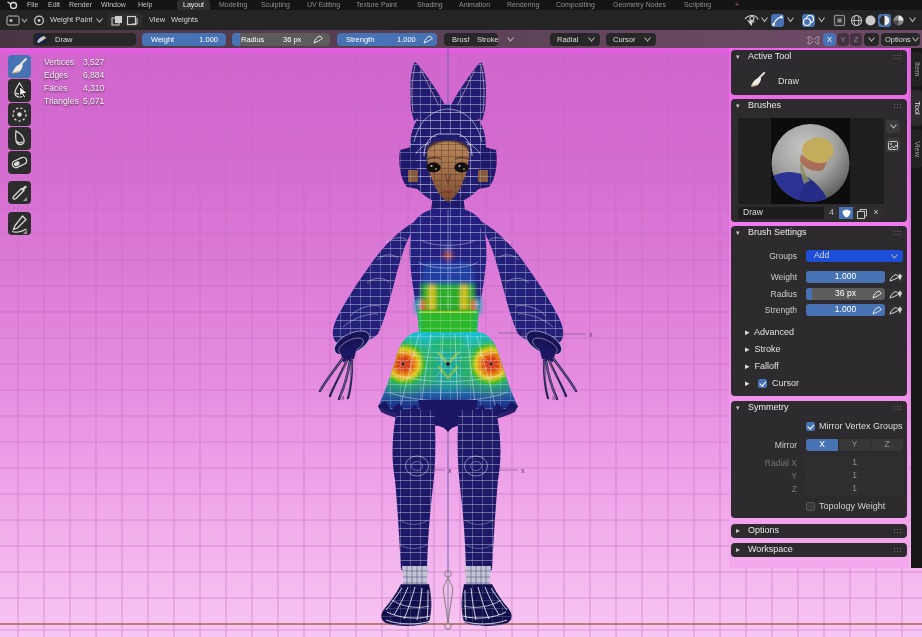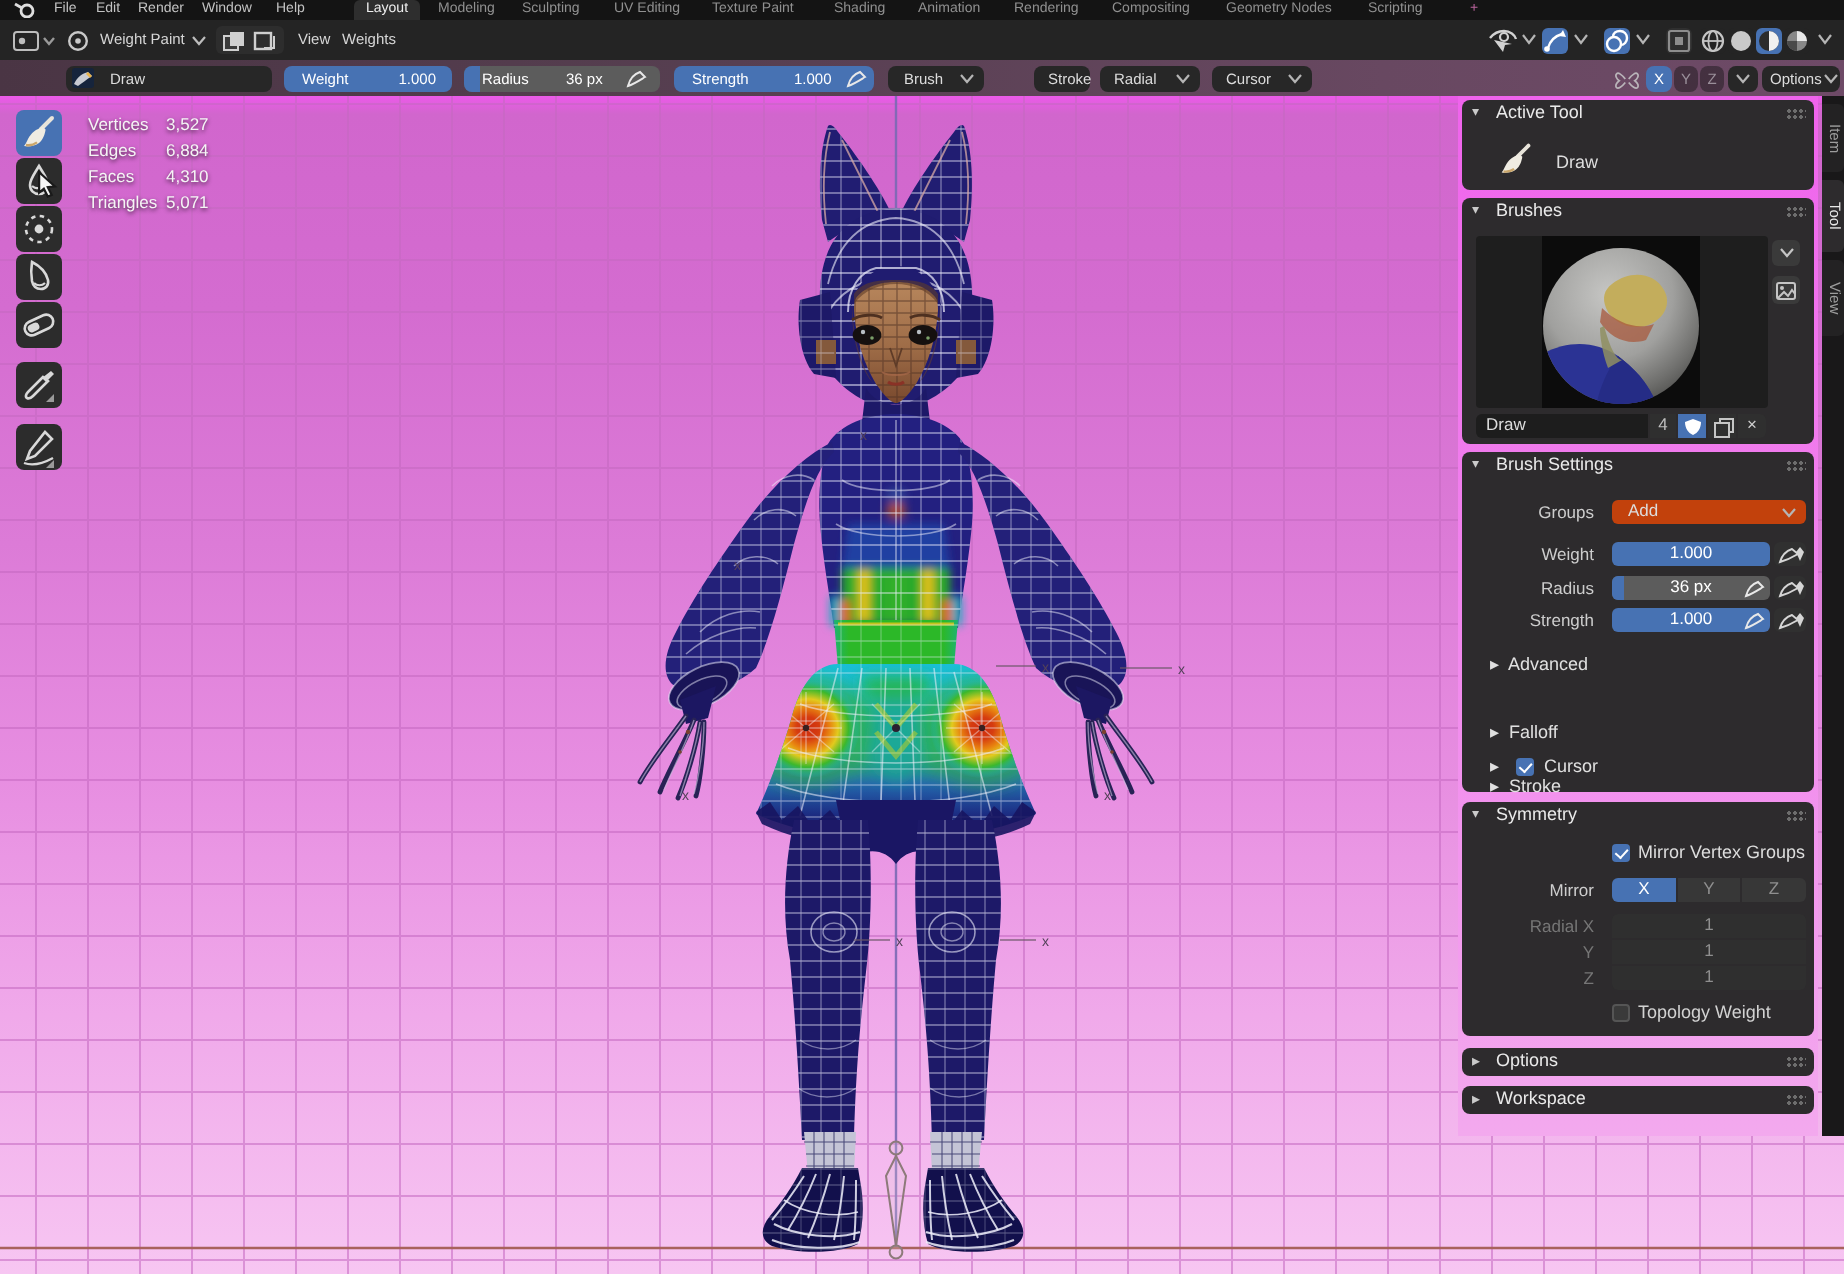--- a/index.html
+++ b/index.html
@@ -32,21 +32,21 @@
 #stats .v{position:absolute;left:39px;}
 
 #sidebg{position:absolute;left:729px;top:48px;width:180px;height:520px;background:linear-gradient(180deg,#ef63ec,#f3a9ee);}
 .panel{position:absolute;left:731px;width:176px;background:#2d2b2d;border-radius:4px;color:#e2e2e2;font-size:9px;}
 .phead{position:relative;height:13px;line-height:13px;padding-left:17px;color:#eaeaea;}
 .phead .car{position:absolute;left:5px;top:0;font-size:7px;color:#cacaca;}
 .grip{position:absolute;right:4px;top:4px;width:10px;height:6px;
 background-image:radial-gradient(circle,#6d6d6d 0.8px,transparent 0.9px);background-size:3px 3px;}
 .lbl{position:absolute;font-size:8.5px;color:#cdcdcd;text-align:right;}
 .dis{color:#767676;}
-.fld{position:absolute;height:11.5px;line-height:11.5px;border-radius:3px;background:#c2410c;font-size:8.5px;}
+.fld{position:absolute;height:11.5px;line-height:11.5px;border-radius:3px;background:#1d4ed8;font-size:8.5px;}
 .fldblue{background:#4772b3;color:#fff;}
 .chk{position:absolute;width:9px;height:9px;border-radius:2px;background:#4772b3;}
 .chk::after{content:"";position:absolute;left:2.6px;top:1.2px;width:2.6px;height:4.6px;border-right:1.5px solid #fff;border-bottom:1.5px solid #fff;transform:rotate(42deg);}
 .chk.off::after{display:none;}
 
 #tabstrip{position:absolute;left:911px;top:48px;width:11px;height:520px;background:#191819;}
 .vtab{position:absolute;left:911px;width:11px;color:#9d9d9d;font-size:7.5px;
 writing-mode:vertical-rl;text-align:center;background:#232223;border-radius:0 3px 3px 0;}
 .vtab.on{background:#2d2b2d;color:#e8e8e8;}
 </style></head>
@@ -193,21 +193,21 @@
     <svg class="abs" style="left:86px;top:2px" width="11" height="9" viewBox="0 0 11 9">
       <path d="M1 8 C2 4 4 2 7 1 L9.5 3.5 C7 5 4 7 1 8 Z" fill="none" stroke="#e8e8e8" stroke-width="1"></path>
     </svg>
   </div>
   <div class="w3" style="left:444px;width:48px;color:#dcdcdc;">
         <span class="abs" style="left:8px">Brush</span>
     <svg class="abs" style="left:36px;top:4.5px" width="7" height="5" viewBox="0 0 7 5">
           <path d="M0.5 0.5 L3.5 4 L6.5 0.5" fill="none" stroke="#b5b5b5" stroke-width="1.1"></path>
         </svg>
       </div>
-  <div class="w3" style="left:517px;width:28px;color:#dcdcdc;">
+  <div class="w3" style="left:470px;width:28px;color:#dcdcdc;">
         <span class="abs" style="left:7px">Stroke</span>
     <svg class="abs" style="left:37px;top:4.5px" width="7" height="5" viewBox="0 0 7 5">
           <path d="M0.5 0.5 L3.5 4 L6.5 0.5" fill="none" stroke="#b5b5b5" stroke-width="1.1"></path>
         </svg>
       </div>
   <div class="w3" style="left:550px;width:50px;color:#dcdcdc;">
         <span class="abs" style="left:7px">Radial</span>
     <svg class="abs" style="left:38px;top:4.5px" width="7" height="5" viewBox="0 0 7 5">
           <path d="M0.5 0.5 L3.5 4 L6.5 0.5" fill="none" stroke="#b5b5b5" stroke-width="1.1"></path>
         </svg>
@@ -618,21 +618,21 @@
         </svg></div>
   <div class="fld" style="left:156px;top:78px;width:16px;background:#303030;">
         <svg class="abs" style="left:2px;top:1.5px" width="12" height="9" viewBox="0 0 12 9">
           <path d="M1 8 C2 4.5 4 2.5 7 1.5 L10 4 C7.5 5.5 4.5 7 1 8 Z" fill="none" stroke="#d5d5d5" stroke-width="1"></path>
         </svg>
         <svg class="abs" style="left:10px;top:2px" width="6" height="8" viewBox="0 0 6 8">
           <path d="M3 0.5 L5 3 L3 7.5 L1 3 Z" fill="#d5d5d5"></path>
         </svg>
       </div>
   <div class="abs" style="left:14px;top:101px;color:#e0e0e0;">▸&nbsp; Advanced</div>
-  <div class="abs" style="left:14px;top:118px;color:#e0e0e0;margin-top:44px;">▸&nbsp; Stroke</div>
+  <div class="abs" style="left:14px;top:118px;color:#e0e0e0;">▸&nbsp; Stroke</div>
   <div class="abs" style="left:14px;top:135px;color:#e0e0e0;">▸&nbsp; Falloff</div>
   <div class="abs" style="left:14px;top:152px;color:#e0e0e0;">▸&nbsp;</div>
   <div class="chk" style="left:27px;top:153px;"></div>
   <div class="abs" style="left:41px;top:152px;color:#e0e0e0;">Cursor</div>
 </div>
 
 <div class="panel" style="top:401px;height:117px;">
   <div class="phead"><span class="car">▾</span>Symmetry<span class="grip"></span></div>
   <div class="chk" style="left:75px;top:21px;"></div>
   <div class="abs" style="left:88px;top:20px;color:#dddddd;">Mirror Vertex Groups</div>

